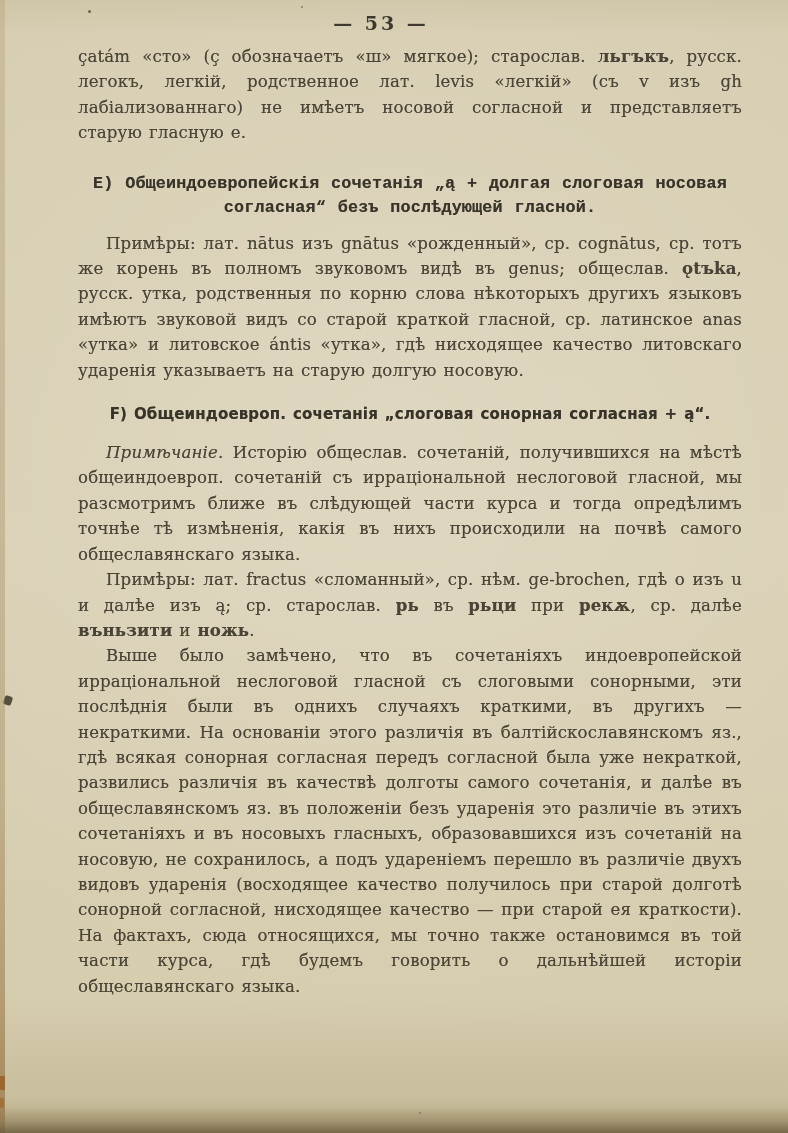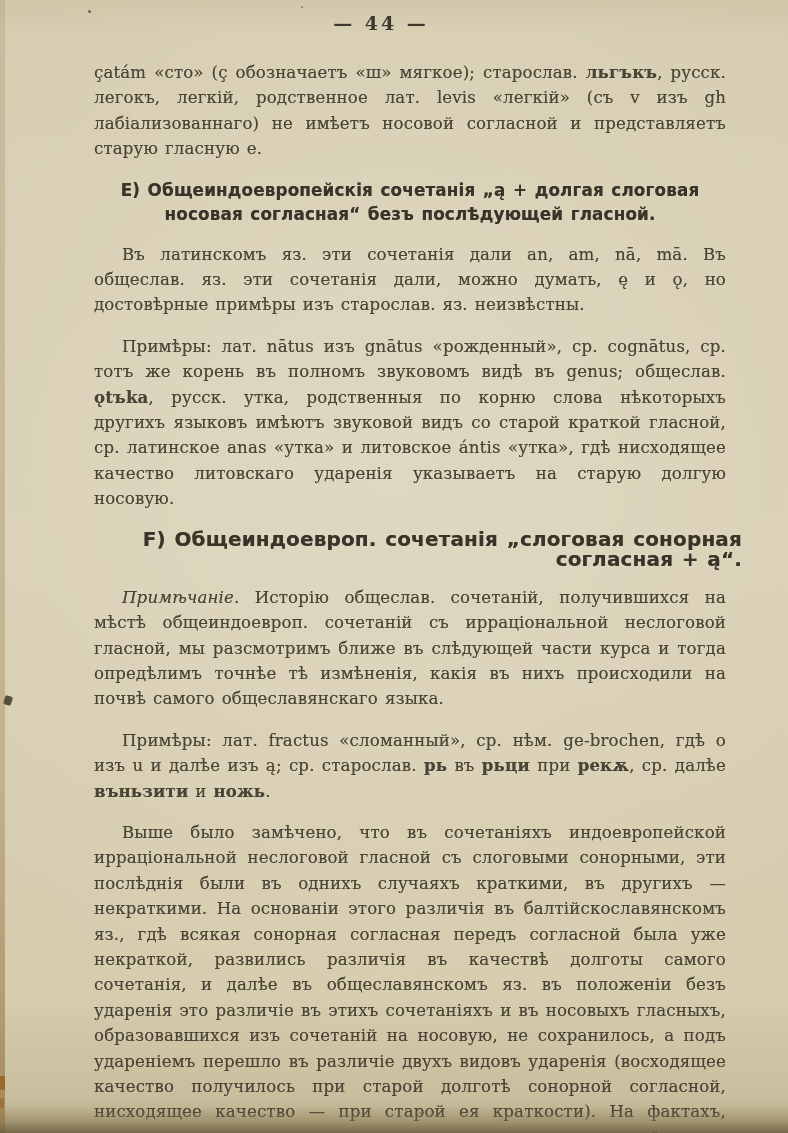--- a/index.html
+++ b/index.html
@@ -25,45 +25,44 @@
   .pageno{
     position:absolute;top:12px;left:0;right:26px;text-align:center;
     font-size:19px;font-weight:bold;letter-spacing:3px;color:#3d392e;
   }
   .text{
     position:absolute;left:78px;top:44px;width:664px;
     font-size:16.6px;line-height:25.4px;color:#494436;
     text-align:justify;letter-spacing:.15px;word-spacing:1.5px;
     text-shadow:0 0 .5px rgba(73,68,54,.55);
   }
-  .text p{margin:16px;text-indent:28px;}
+  .text p{margin:0;text-indent:28px;}
   .text p.noindent{text-indent:0;}
   .b{font-weight:bold;}
   .i{font-style:italic;}
   h2,h3{
     font-family:"DejaVu Sans", sans-serif;color:#38342a;
     text-align:center;font-weight:bold;
     text-shadow:0 0 .5px rgba(56,52,42,.6);
   }
-  h2.sec-e{font-size:16.8px;line-height:24px;margin:10px 0 11px;}
-  h2.sec-f{font-size:20px;line-height:20px;margin:17px 0 12px;text-align:right;}
+  h2.sec-e{font-size:16.8px;line-height:24px;margin:26px 0 11px;font-family:Liberation Mono, monospace;}
+  h2.sec-f{font-size:15px;line-height:28px;margin:17px 0 12px;}
   .speck{position:absolute;border-radius:50%;}
 </style>
 </head>
 <body>
 
 <div class="page">
-  <div class="pageno">— 44 —</div>
+  <div class="pageno">— 53 —</div>
 
   <div class="text">
     <p class="noindent"><span>çatám «сто» (ç обозначаетъ «ш» мягкое); старослав. </span><span class="b">льгъкъ</span><span>, русск. легокъ, легкій, родственное лат. levis «легкій» (съ v изъ gh лабіализованнаго) не имѣетъ носовой согласной и представляетъ старую гласную е.</span></p>
 
     <h2 class="sec-e">Е) Общеиндоевропейскія сочетанія „ą + долгая слоговая носовая согласная“ безъ послѣдующей гласной.</h2>
 
-    <p>Въ латинскомъ яз. эти сочетанія дали an, am, nā, mā. Въ общеслав. яз. эти сочетанія дали, можно думать, ę и ǫ, но достовѣрные примѣры изъ старослав. яз. неизвѣстны.</p>
     <p><span>Примѣры: лат. nātus изъ gnātus «рожденный», ср. cognātus, ср. тотъ же корень въ полномъ звуковомъ видѣ въ genus; общеслав. </span><span class="b">ǫtъka</span><span>, русск. утка, родственныя по корню слова нѣкоторыхъ другихъ языковъ имѣютъ звуковой видъ со старой краткой гласной, ср. латинское anas «утка» и литовское ántis «утка», гдѣ нисходящее качество литовскаго ударенія указываетъ на старую долгую носовую.</span></p>
 
     <h2 class="sec-f">F) Общеиндоевроп. сочетанія „слоговая сонорная согласная + ą“.</h2>
 
     <p><span class="i">Примѣчаніе.</span><span> Исторію общеслав. сочетаній, получившихся на мѣстѣ общеиндоевроп. сочетаній съ ирраціональной неслоговой гласной, мы разсмотримъ ближе въ слѣдующей части курса и тогда опредѣлимъ точнѣе тѣ измѣненія, какія въ нихъ происходили на почвѣ самого общеславянскаго языка.</span></p>
     <p><span>Примѣры: лат. fractus «сломанный», ср. нѣм. ge-brochen, гдѣ o изъ u и далѣе изъ ą; ср. старослав. </span><span class="b">рь</span><span> въ </span><span class="b">рьци</span><span> при </span><span class="b">рекѫ</span><span>, ср. далѣе </span><span class="b">въньзити</span><span> и </span><span class="b">ножь</span><span>.</span></p>
     <p>Выше было замѣчено, что въ сочетаніяхъ индоевропейской ирраціональной неслоговой гласной съ слоговыми сонорными, эти послѣднія были въ однихъ случаяхъ краткими, въ другихъ — некраткими. На основаніи этого различія въ балтійскославянскомъ яз., гдѣ всякая сонорная согласная передъ согласной была уже некраткой, развились различія въ качествѣ долготы самого сочетанія, и далѣе въ общеславянскомъ яз. въ положеніи безъ ударенія это различіе въ этихъ сочетаніяхъ и въ носовыхъ гласныхъ, образовавшихся изъ сочетаній на носовую, не сохранилось, а подъ удареніемъ перешло въ различіе двухъ видовъ ударенія (восходящее качество получилось при старой долготѣ сонорной согласной, нисходящее качество — при старой ея краткости). На фактахъ, сюда относящихся, мы точно также остановимся въ той части курса, гдѣ будемъ говорить о дальнѣйшей исторіи общеславянскаго языка.</p>
 
   </div>
 

